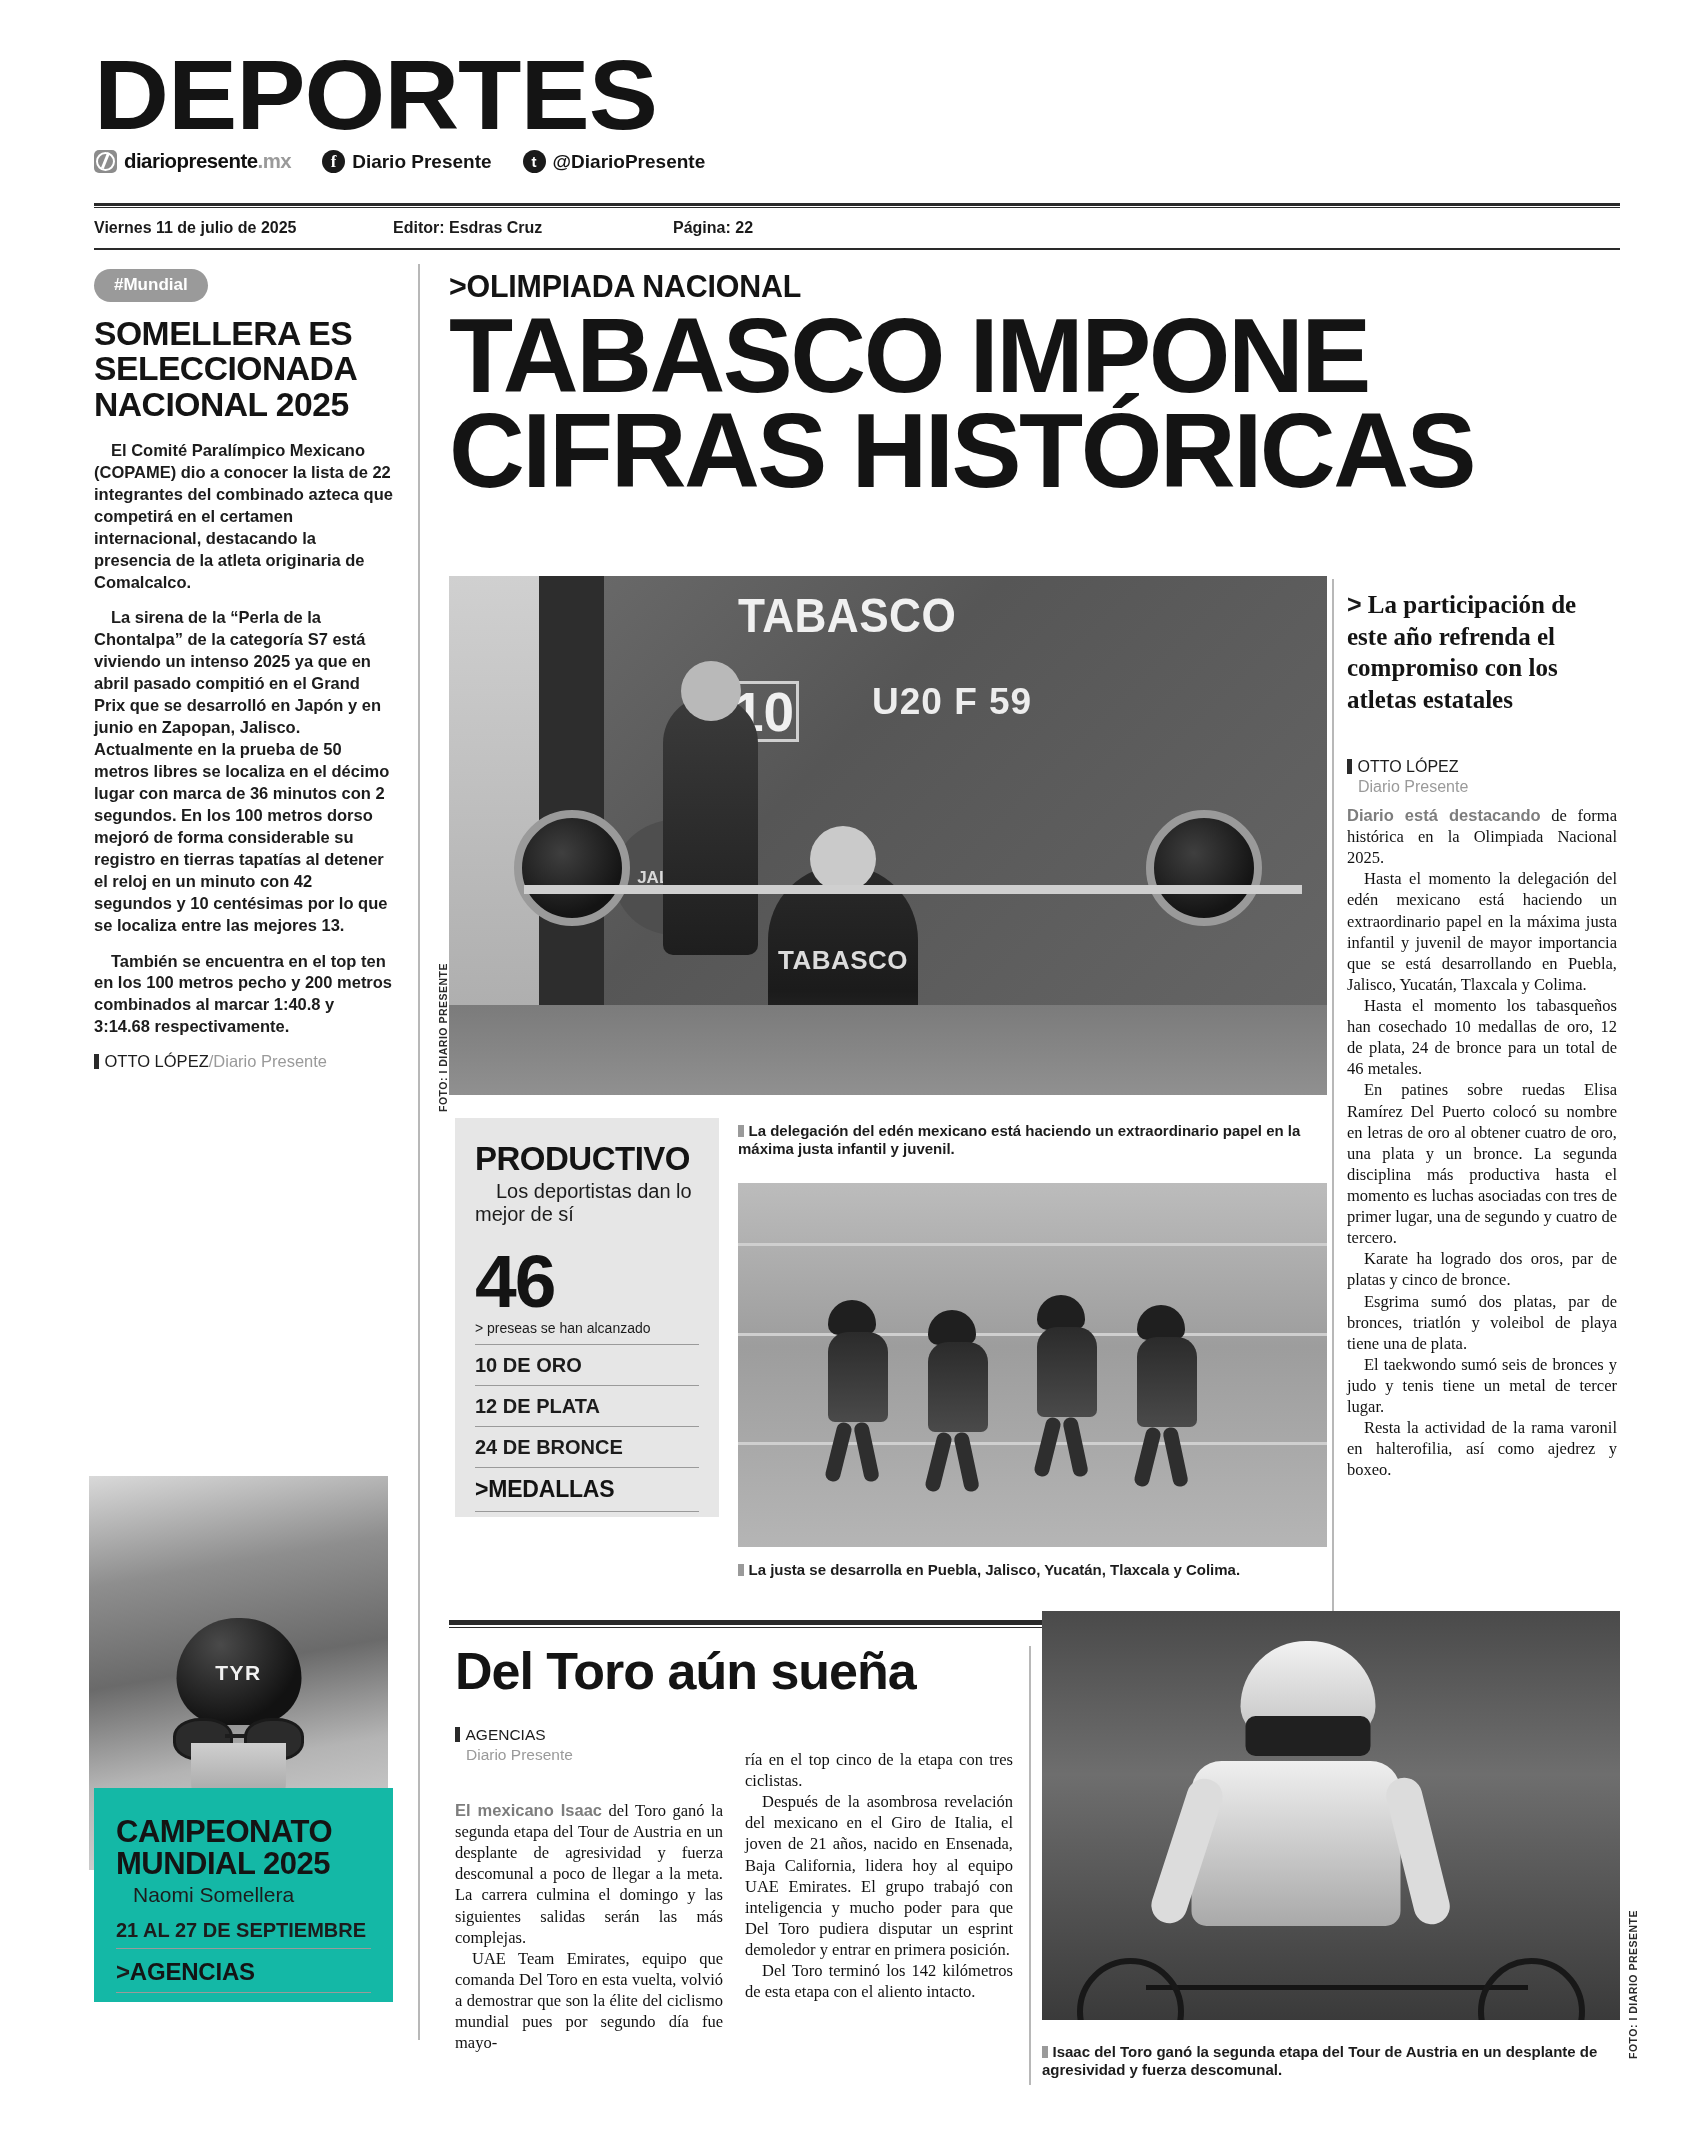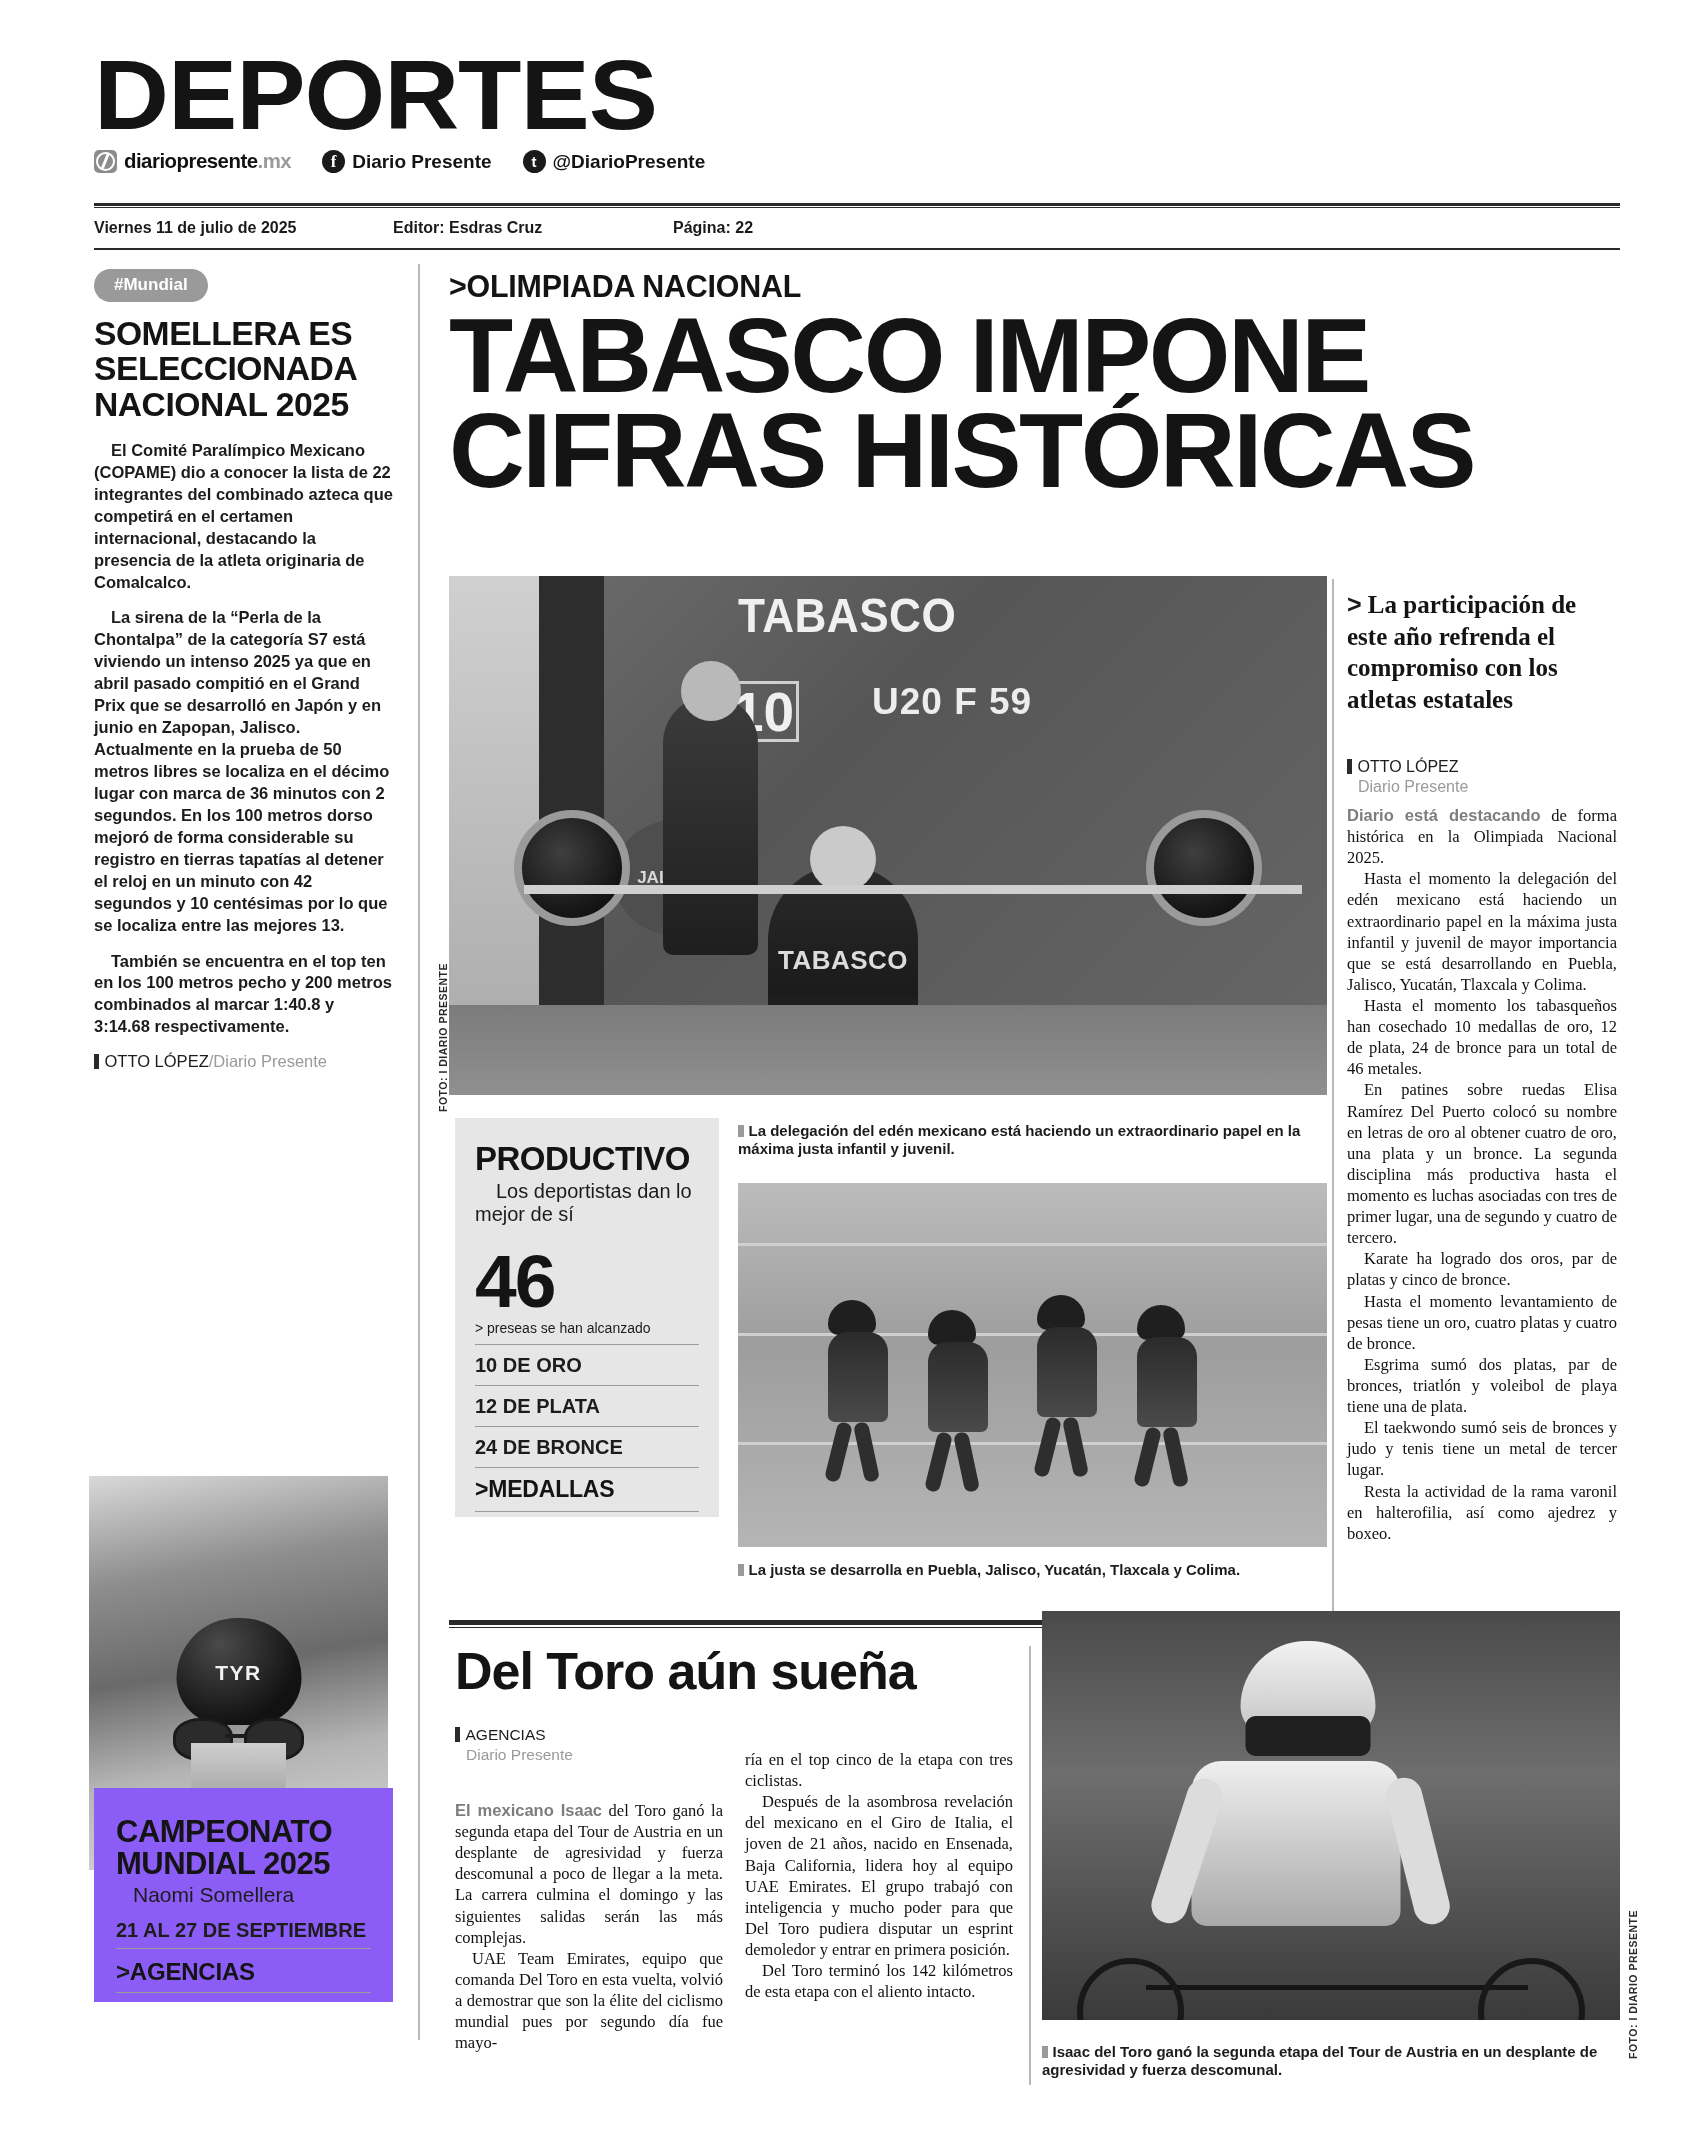--- a/index.html
+++ b/index.html
@@ -105,21 +105,21 @@
   .goggles .lens { position:absolute; top:0; width:54px; height:37px; border-radius:27px/18.5px;
                    background:#2b2b2b; border:3.5px solid #1a1a1a; }
   .goggles .lens.l { left:0; } .goggles .lens.r { right:0; }
   .goggles .bridge { position:absolute; left:52px; top:16px; width:27px; height:4.5px; background:#1d1d1d; }
   .face { position:absolute; left:50%; top:125px; transform:translateX(-50%);
           width:95px; height:85px; border-radius:0 0 47px 47px;
           background:linear-gradient(180deg,#cfcfcf,#8f8f8f); }
 
   .left-infobox {
     position:absolute; left:94px; top:1788px; width:299px; height:214px;
-    background:#8b5cf6; padding:28px 22px 0 22px; box-sizing:border-box;
+    background:#14b8a6; padding:28px 22px 0 22px; box-sizing:border-box;
   }
   .infobox-title { font-weight:bold; font-size:31px; line-height:1.03; color:#141414; letter-spacing:-0.5px;}
   .infobox-sub { font-size:21px; color:#1c1c1c; margin-top:3px; padding-left:17px;}
   .infobox-row { font-weight:bold; font-size:20px; color:#1c1c1c; padding-top:12px; }
   .infobox-rule { height:1px; background:#9a9a9a; margin-top:6px; }
   .infobox-place { font-weight:bold; font-size:24px; color:#141414; padding-top:9px; letter-spacing:-0.2px;}
   .chev { color:#1c1c1c; font-weight:bold; }
 
   
   .kicker {
@@ -454,21 +454,20 @@
       </div>
     <div class="o">Diario Presente</div>
   </div>
 
   <div class="rightcol">
     <p class="first"><span class="boldlead">Diario está destacando</span><span> de forma histórica en la Olimpiada Nacional 2025.</span></p>
     <p>Hasta el momento la delegación del edén mexicano está haciendo un extraordinario papel en la máxima justa infantil y juvenil de mayor importancia que se está desarrollando en Puebla, Jalisco, Yucatán, Tlaxcala y Colima.</p>
     <p>Hasta el momento los tabasqueños han cosechado 10 medallas de oro, 12 de plata, 24 de bronce para un total de 46 metales.</p>
     <p>En patines sobre ruedas Elisa Ramírez Del Puerto colocó su nombre en letras de oro al obtener cuatro de oro, una plata y un bronce. La segunda disciplina más productiva hasta el momento es luchas asociadas con tres de primer lugar, una de segundo y cuatro de tercero.</p>
     <p>Karate ha logrado dos oros, par de platas y cinco de bronce.</p>
-    <p>Hasta el momento levantamiento de pesas tiene un oro, cuatro platas y cuatro de bronce.</p>
     <p>Esgrima sumó dos platas, par de bronces, triatlón y voleibol de playa tiene una de plata.</p>
     <p>El taekwondo sumó seis de bronces y judo y tenis tiene un metal de tercer lugar.</p>
     <p>Resta la actividad de la rama varonil en halterofilia, así como ajedrez y boxeo.</p>
   </div>
 
   <div class="bot-rule" style="top:1620px;">
     <div class="r1"></div>
       <div class="r2"></div>
   </div>
 

